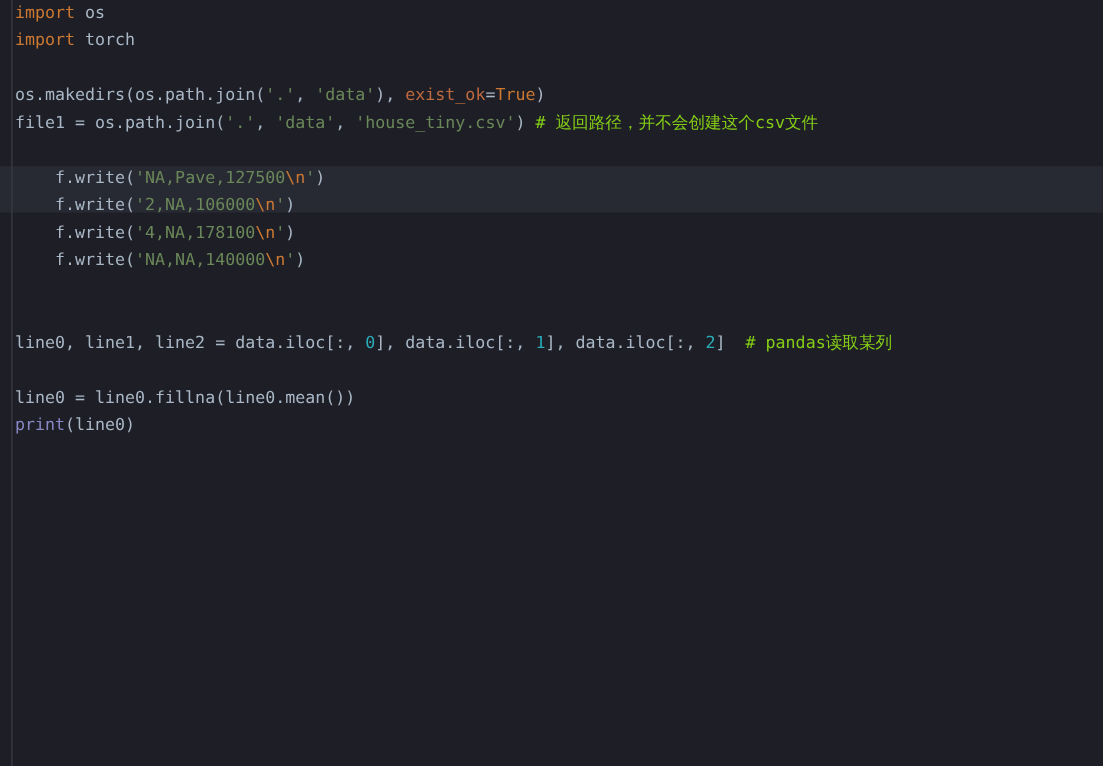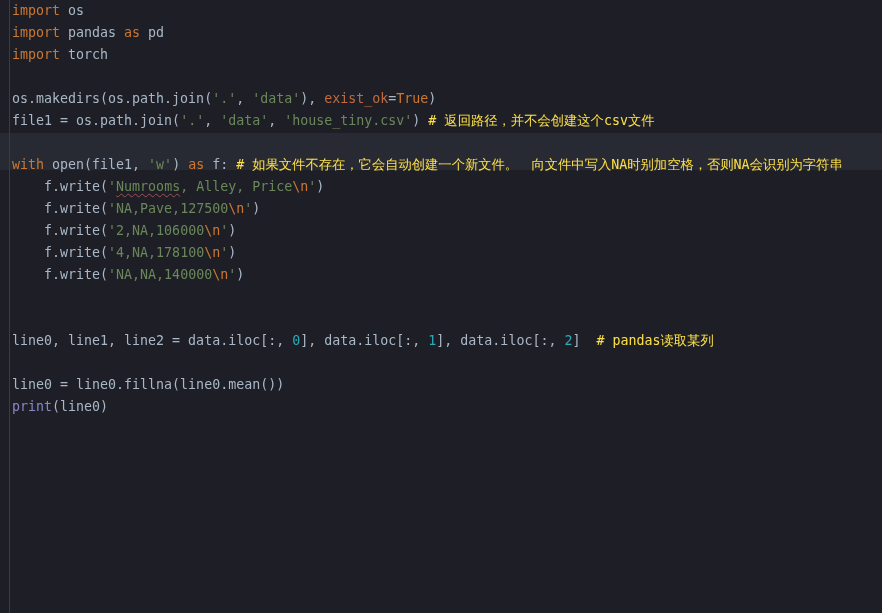--- a/index.html
+++ b/index.html
@@ -61,46 +61,43 @@
 
   
   .kw      { color: #cc7832; }          
   .plain   { color: #a9b7c6; }
   .str     { color: #6a8759; }          
   .esc     { color: #cc7832; }          
   .num     { color: #2aacb8; }          
   .kwarg   { color: #bf6a3f; }          
   .bool    { color: #cc7832; }          
   .fn      { color: #8888c6; }          
-  .com     { color: #fde047; }
+  .com     { color: #84cc16; }
 
   
   .squiggle {
     text-decoration: underline wavy #9d5252;
     text-underline-offset: 2px;
     text-decoration-thickness: 1px;
   }
 </style>
 </head>
 <body>
 
 <div id="editor">
   <div class="gutter-line"></div>
   <div class="highlight-band" style="top:133px;height:15px;"></div>
   <div class="highlight-band" style="top:148px;height:22px;"></div>
   <div class="code">
       <div class="line"><span class="kw">import</span><span class="plain"> os</span></div>
-      <div class="line"><span class="kw">import</span><span class="plain"> pandas </span><span class="kw">as</span><span class="plain"> pd</span></div>
       <div class="line"><span class="kw">import</span><span class="plain"> torch</span></div>
       <div class="line"> </div>
       <div class="line"><span class="plain">os.makedirs(os.path.join(</span><span class="str">'.'</span><span class="plain">, </span><span class="str">'data'</span><span class="plain">), </span><span class="kwarg">exist_ok</span><span class="plain">=</span><span class="bool">True</span><span class="plain">)</span></div>
       <div class="line"><span class="plain">file1 = os.path.join(</span><span class="str">'.'</span><span class="plain">, </span><span class="str">'data'</span><span class="plain">, </span><span class="str">'house_tiny.csv'</span><span class="plain">) </span><span class="com"># 返回路径，并不会创建这个csv文件</span></div>
       <div class="line"> </div>
-      <div class="line"><span class="kw">with</span><span class="plain"> open(file1, </span><span class="str">'w'</span><span class="plain">) </span><span class="kw">as</span><span class="plain"> f: </span><span class="com"># 如果文件不存在，它会自动创建一个新文件。　向文件中写入NA时别加空格，否则NA会识别为字符串</span></div>
-      <div class="line"><span class="plain">    f.write(</span><span class="str">'</span><span class="str squiggle">Numrooms</span><span class="str">, Alley, Price</span><span class="esc">\n</span><span class="str">'</span><span class="plain">)</span></div>
       <div class="line"><span class="plain">    f.write(</span><span class="str">'NA,Pave,127500</span><span class="esc">\n</span><span class="str">'</span><span class="plain">)</span></div>
       <div class="line"><span class="plain">    f.write(</span><span class="str">'2,NA,106000</span><span class="esc">\n</span><span class="str">'</span><span class="plain">)</span></div>
       <div class="line"><span class="plain">    f.write(</span><span class="str">'4,NA,178100</span><span class="esc">\n</span><span class="str">'</span><span class="plain">)</span></div>
       <div class="line"><span class="plain">    f.write(</span><span class="str">'NA,NA,140000</span><span class="esc">\n</span><span class="str">'</span><span class="plain">)</span></div>
       <div class="line"> </div>
       <div class="line"> </div>
       <div class="line"><span class="plain">line0, line1, line2 = data.iloc[:, </span><span class="num">0</span><span class="plain">], data.iloc[:, </span><span class="num">1</span><span class="plain">], data.iloc[:, </span><span class="num">2</span><span class="plain">]  </span><span class="com"># pandas读取某列</span></div>
       <div class="line"> </div>
       <div class="line"><span class="plain">line0 = line0.fillna(line0.mean())</span></div>
       <div class="line"><span class="fn">print</span><span class="plain">(line0)</span></div>

